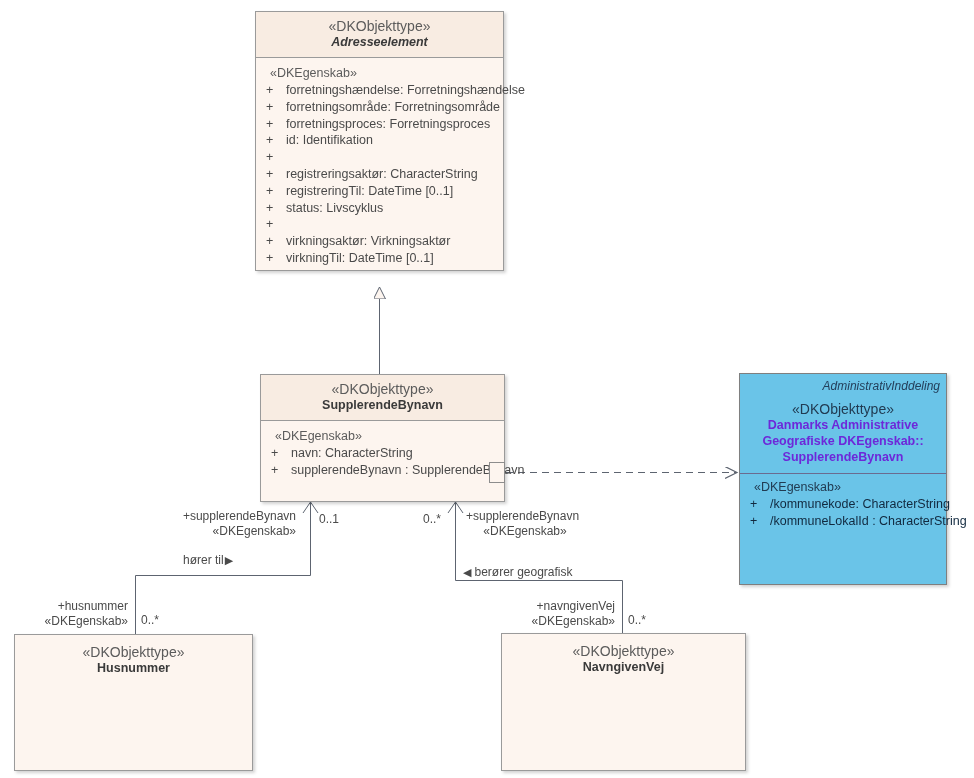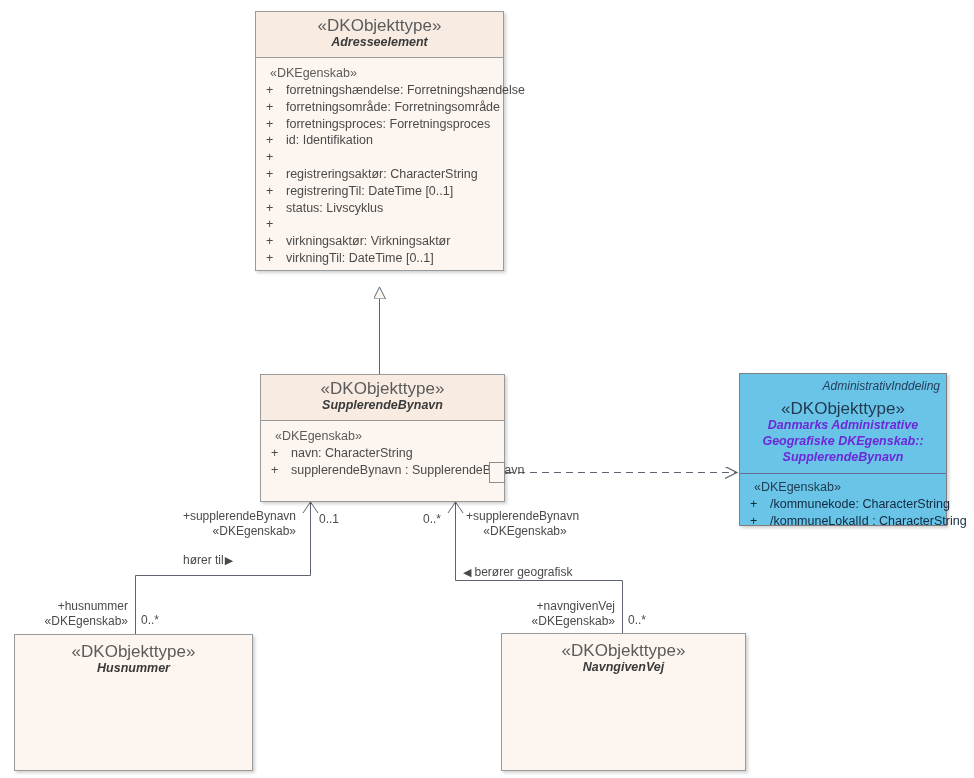--- a/index.html
+++ b/index.html
@@ -18,22 +18,22 @@
     background:#fdf5ef;
     box-shadow:2px 2px 3px rgba(0,0,0,.18);
   }
   .uml .hdr{
     box-sizing:border-box;
     background:#f8ece2;
     border-bottom:1px solid #9a9a9a;
     text-align:center;
     padding:6px 4px 7px 4px;
   }
-  .uml .stereo{font-size:17px;color:#5b5b5b;line-height:16px;white-space:nowrap;}
-  .uml .cname{font-size:12.5px;font-weight:bold;color:#3a3a3a;line-height:16px;white-space:nowrap;font-style:italic;}
+  .uml .stereo{font-size:14px;color:#5b5b5b;line-height:16px;white-space:nowrap;}
+  .uml .cname{font-size:12.5px;font-weight:bold;color:#3a3a3a;line-height:16px;white-space:nowrap;}
   .uml .cname.ital{font-style:italic;}
   .uml .body{padding:7px 6px 6px 6px;}
   .uml .attr-stereo{font-size:12.5px;color:#5b5b5b;line-height:17px;padding-left:8px;}
   .attr-row{display:flex;font-size:12.5px;line-height:16.8px;color:#4a4a4a;white-space:nowrap;}
   .attr-row .vis{width:20px;flex:0 0 20px;text-align:left;padding-left:4px;color:#4a4a4a;}
   .attr-row .txt{flex:1 1 auto;}
 
   
   .uml.blue{background:#6ac4e8;border:1px solid #7f7f7f;}
   .uml.blue .hdr{background:#6ac4e8;border-bottom:1px solid #6b6b8f;padding:4px 6px 8px 6px;}
@@ -161,21 +161,21 @@
       </div>
       <div class="attr-row">
         <span class="vis">+</span>
         <span class="txt">supplerendeBynavn : SupplerendeBynavn</span>
       </div>
     </div>
   </div>
 
   <div class="linkbox" style="left:489px;top:462px;width:16px;height:21px;"></div>
 
-  <div class="uml blue" style="left:739px;top:373px;width:208px;height:153px;">
+  <div class="uml blue" style="left:739px;top:373px;width:208px;height:212px;">
     <div class="hdr">
       <div class="pkg">AdministrativInddeling</div>
       <div class="stereo" style="margin-top:7px;">«DKObjekttype»</div>
       <div class="cname">Danmarks Administrative</div>
       <div class="cname">Geografiske DKEgenskab::</div>
       <div class="cname">SupplerendeBynavn</div>
     </div>
     <div class="body" style="padding-top:5px;">
       <div class="attr-stereo">«DKEgenskab»</div>
       <div class="attr-row">

